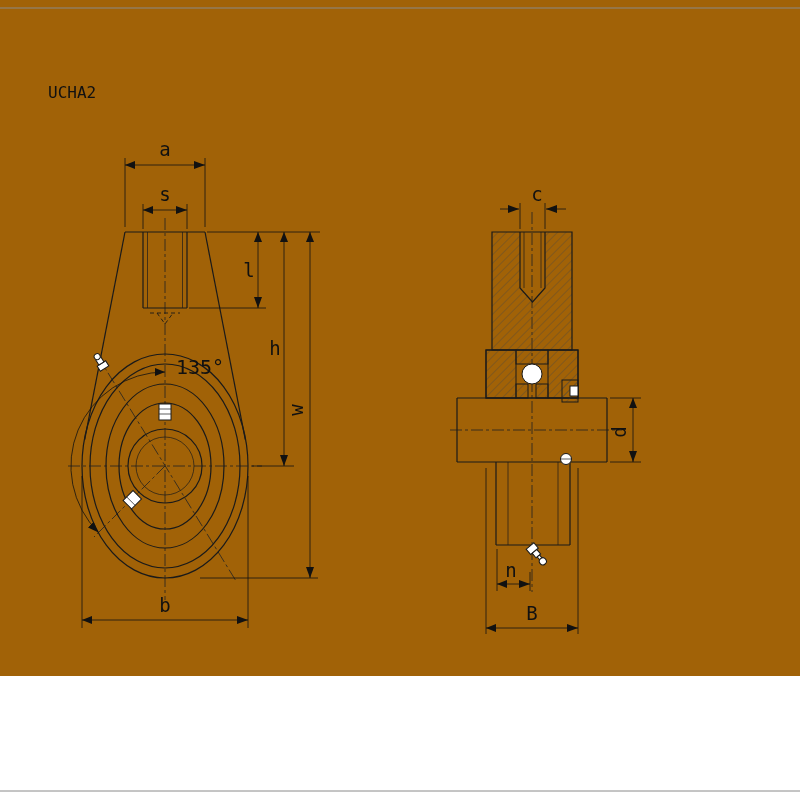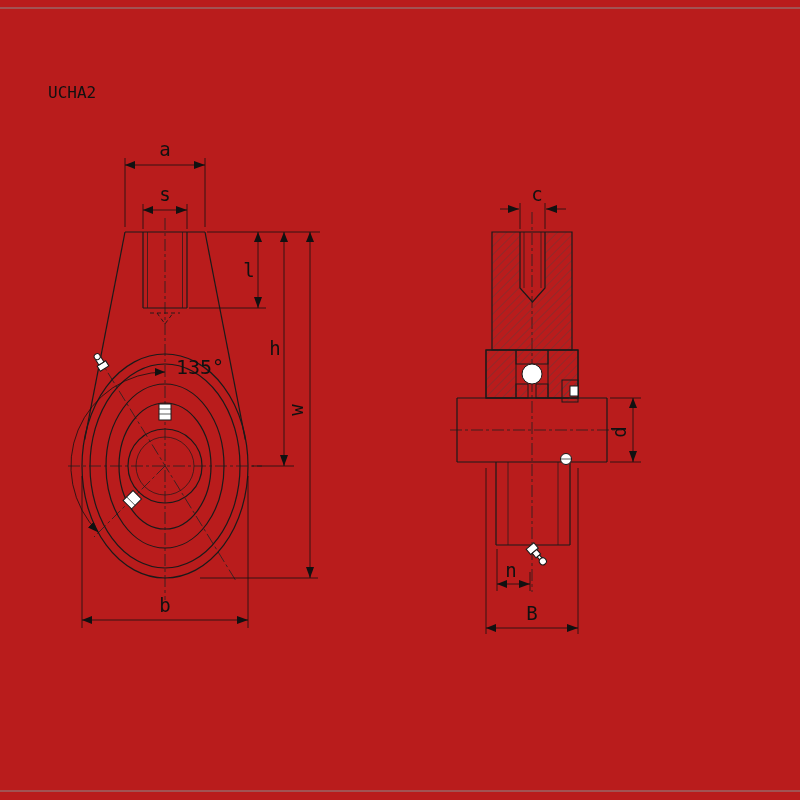--- a/index.html
+++ b/index.html
@@ -1,16 +1,16 @@
 <!DOCTYPE html>
 <html><head>
 <meta charset="utf-8">
 <style>
   html,body{margin:0;padding:0;background:#ffffff;width:800px;height:800px;overflow:hidden;}
-  #stage{position:relative;width:800px;height:800px;background:#b91c1c;font-family:"DejaVu Sans Mono",monospace;}
+  #stage{position:relative;width:800px;height:676px;background:#a16207;font-family:"DejaVu Sans Mono",monospace;}
   svg{display:block;}
   text{fill:#111;font-family:"DejaVu Sans Mono",monospace;}
   .dimtxt{font-size:19px;}
   .angtxt{font-size:20px;}
   .parttxt{font-size:16px;}
   .obj{stroke:#1a1a1a;stroke-width:1.2;fill:none;}
   .thin{stroke:#1a1a1a;stroke-width:0.7;fill:none;}
   .cl{stroke:#222;stroke-width:0.8;fill:none;stroke-dasharray:12 3 3 3;}
   .dash{stroke:#1a1a1a;stroke-width:0.9;fill:none;stroke-dasharray:4 3;}
   .dim{stroke:#111;stroke-width:0.8;fill:none;}

